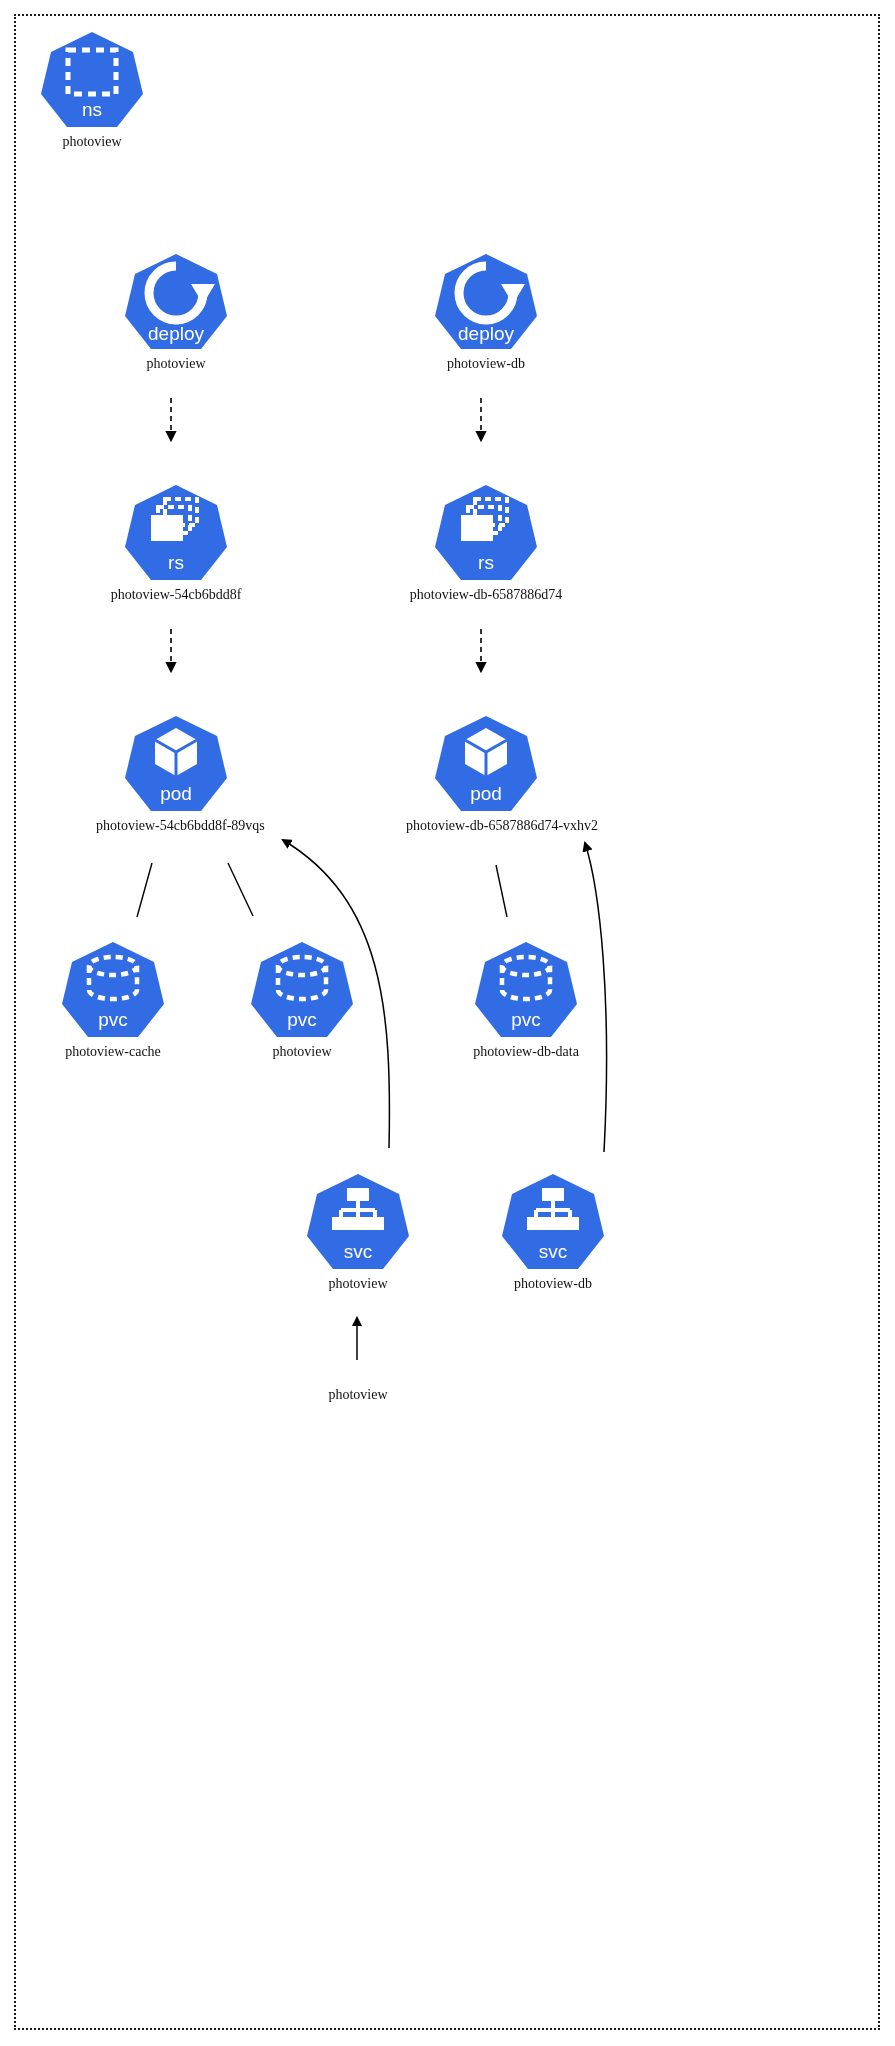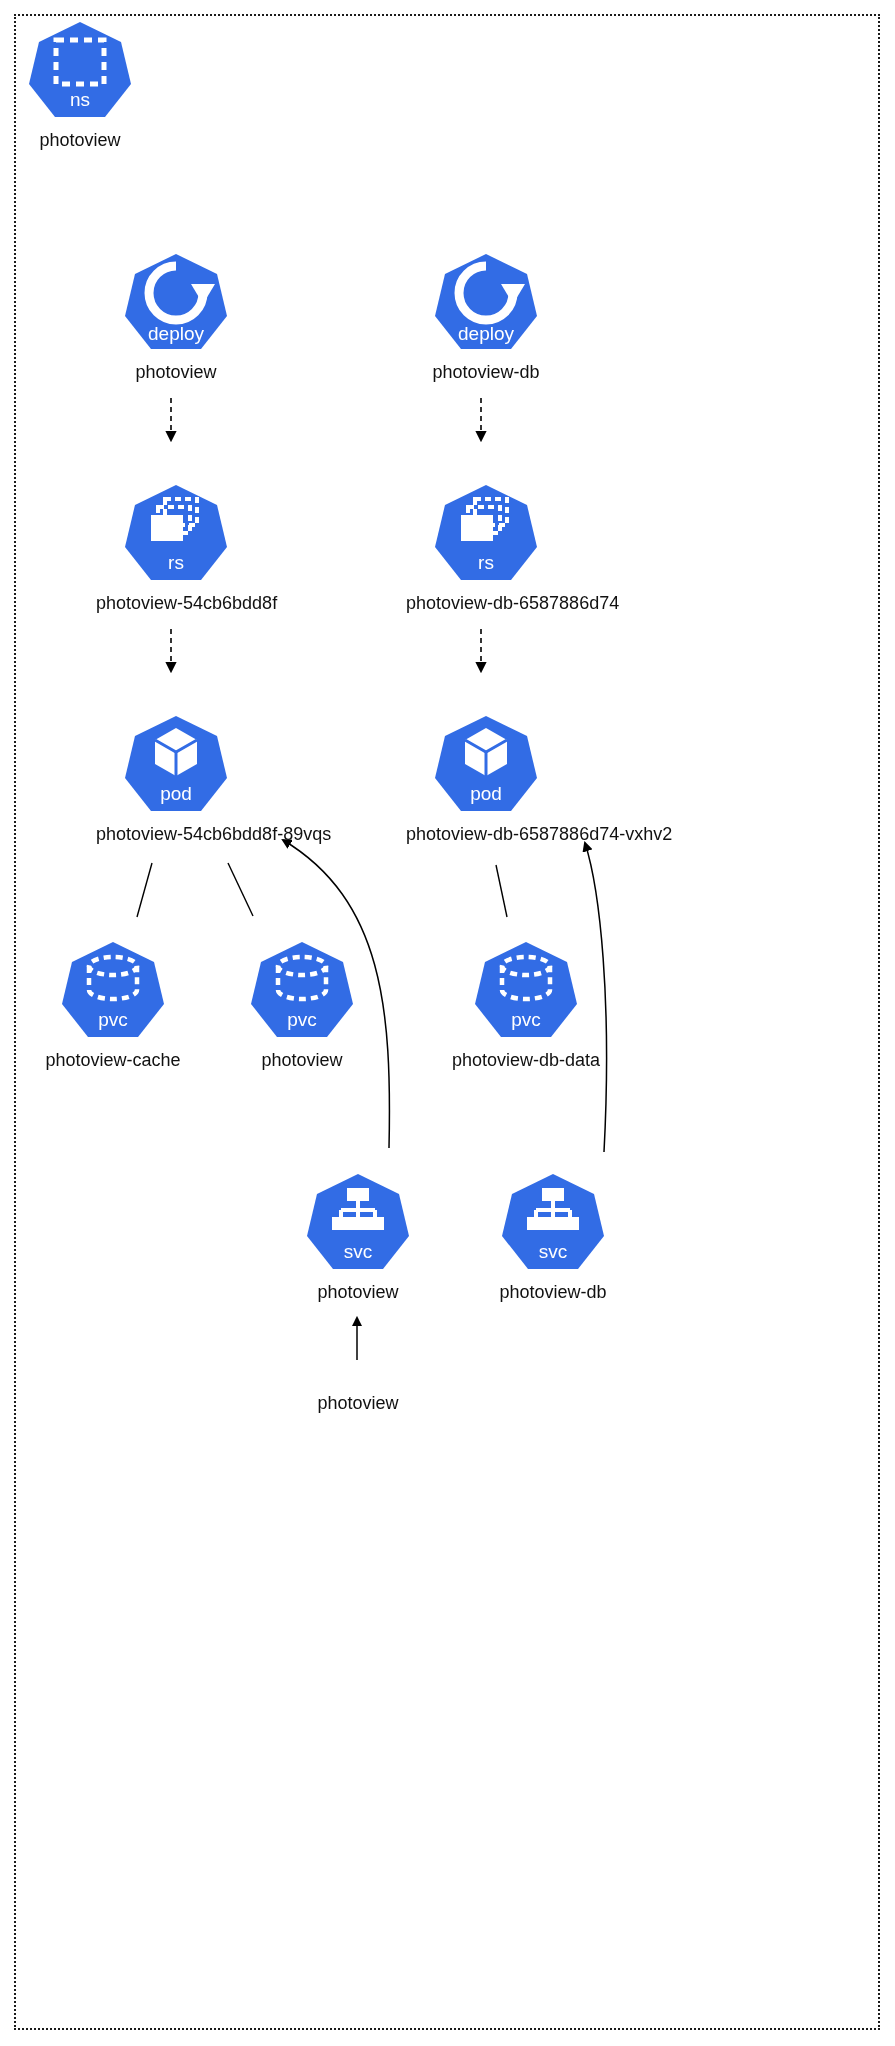--- a/index.html
+++ b/index.html
@@ -3,22 +3,22 @@
 <meta charset="utf-8">
 <style>
   html,body{margin:0;padding:0;background:#ffffff;}
   body{width:895px;height:2046px;position:relative;font-family:"Liberation Serif",serif;}
   #canvas{position:absolute;left:0;top:0;width:895px;height:2046px;}
   .frame{position:absolute;left:14px;top:14px;width:866px;height:2016px;
          border:2px dotted #1a1a1a;box-sizing:border-box;}
   .node{position:absolute;width:160px;text-align:center;}
   .node .glyph{width:110px;height:104px;margin:0 auto;position:relative;}
   .node .glyph svg{display:block;width:110px;height:104px;}
-  .caption{font-family:Liberation Sans, sans-serif;font-size:18px;color:#111111;
-           margin-top:8px;white-space:nowrap;}
+  .caption{font-family:Liberation Serif, serif;font-size:14px;color:#111111;
+           margin-top:2px;white-space:nowrap;}
   .kindlabel{font-family:"Liberation Sans",sans-serif;}
   svg.edges{position:absolute;left:0;top:0;width:895px;height:2046px;pointer-events:none;}
 </style>
 </head>
 <body>
 
 <div id="canvas">
   <div class="frame"></div>
 
   <svg class="edges" xmlns="http://www.w3.org/2000/svg">
@@ -37,21 +37,21 @@
       <path d="M253,916 L228,863" stroke-width="1.4"></path>
       <path d="M507,917 L496,865" stroke-width="1.4"></path>
 
       <path d="M389,1148 C392,1010 383,900 283,840" stroke-width="1.5" marker-end="url(#ah)"></path>
       <path d="M604,1152 C612,1000 600,890 585,843" stroke-width="1.5" marker-end="url(#ah)"></path>
 
       <path d="M357,1360 L357,1318" stroke-width="1.5" marker-end="url(#ah)"></path>
     </g>
   </svg>
 
-  <div class="node" style="left:0px;top:18px;">
+  <div class="node" style="left:0px;top:28px;padding-left:12px;">
     <div class="glyph">
       <svg viewBox="0 0 110 104" xmlns="http://www.w3.org/2000/svg">
         <polygon points="55,4 96,24 106,66 80,99 30,99 4,66 14,24" fill="#326CE5"></polygon>
         <rect x="31" y="22" width="48" height="44" fill="none" stroke="#ffffff" stroke-width="5" stroke-dasharray="8,6"></rect>
         <text class="kindlabel" x="55" y="88" text-anchor="middle" font-size="19" fill="#ffffff" font-family="Liberation Sans, sans-serif">ns</text>
       </svg>
     </div>
     <div class="caption">photoview</div>
   </div>
 

